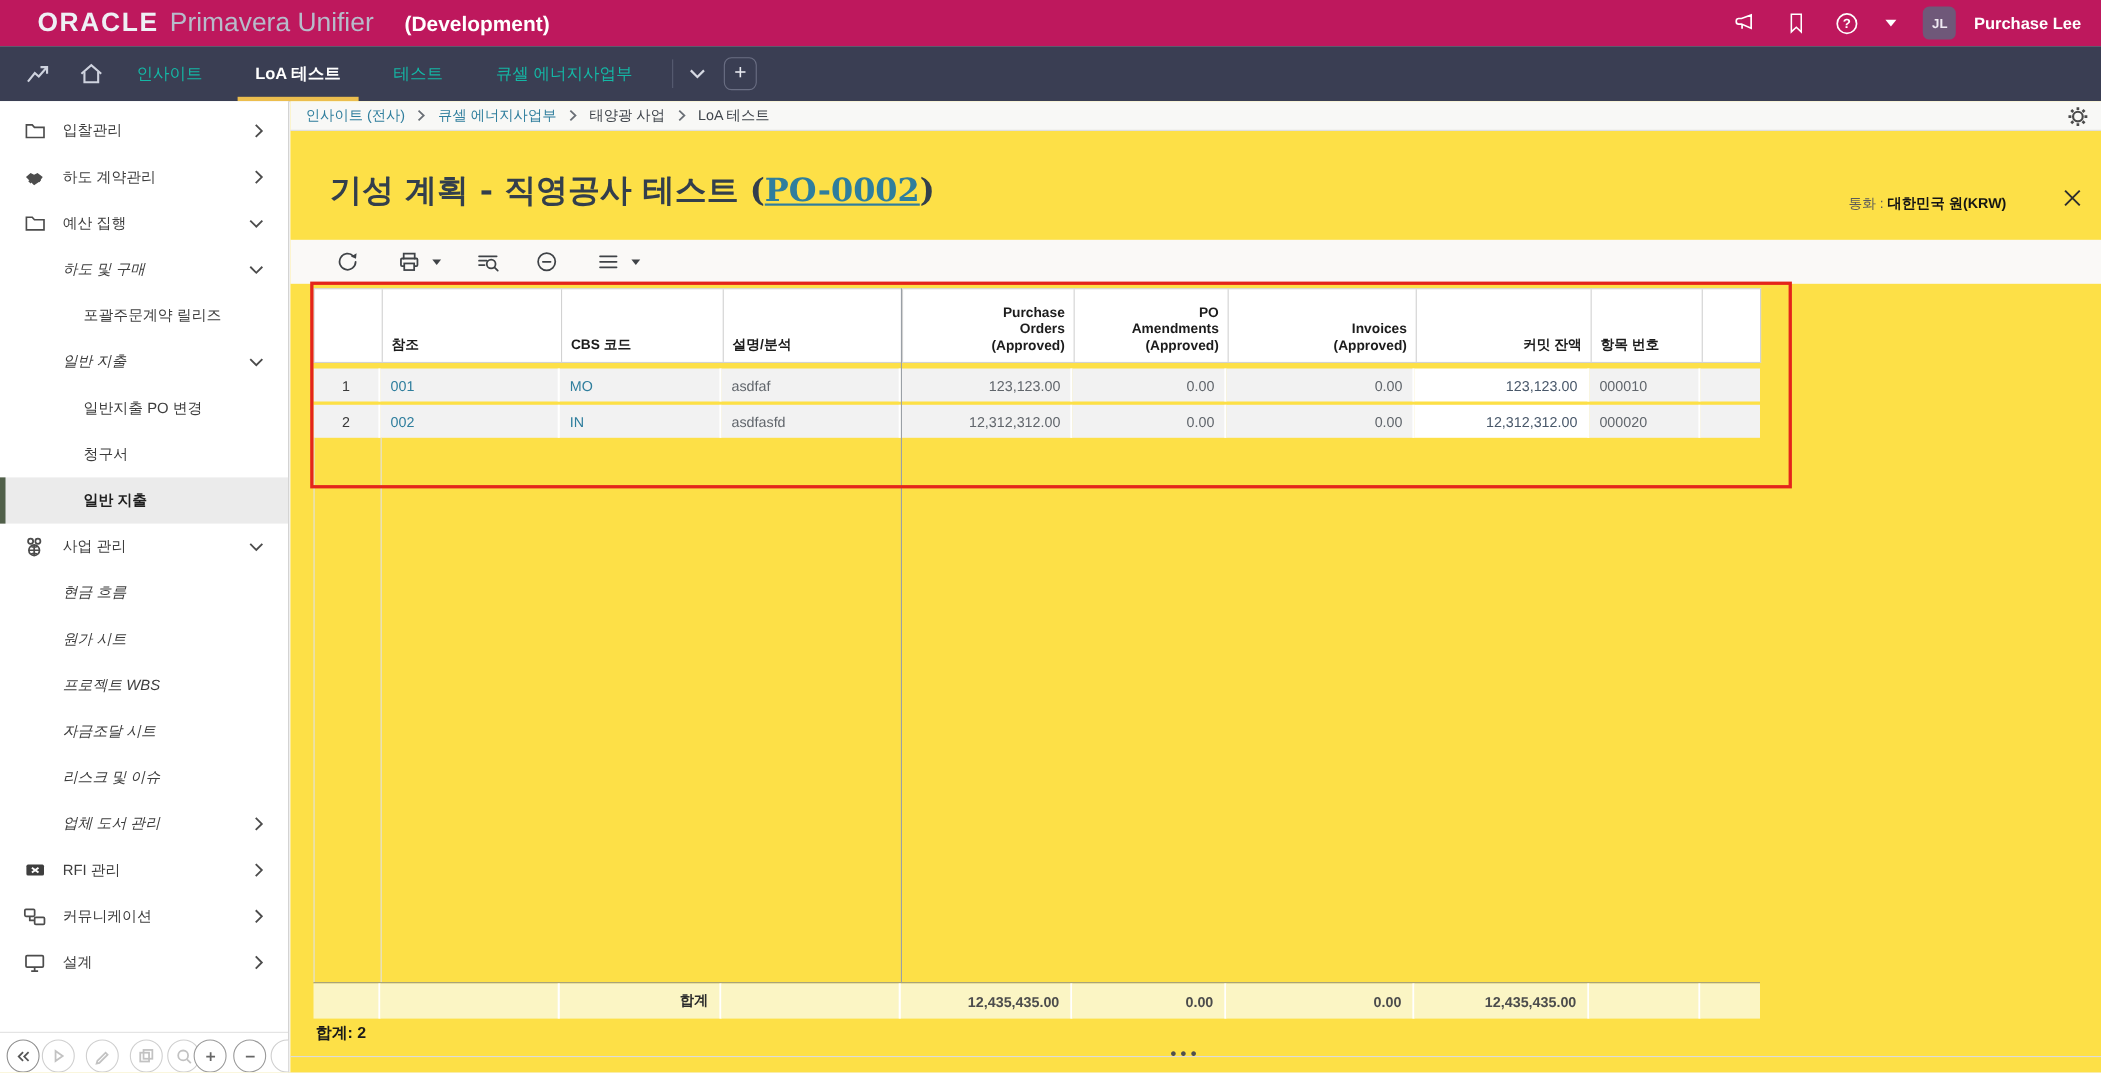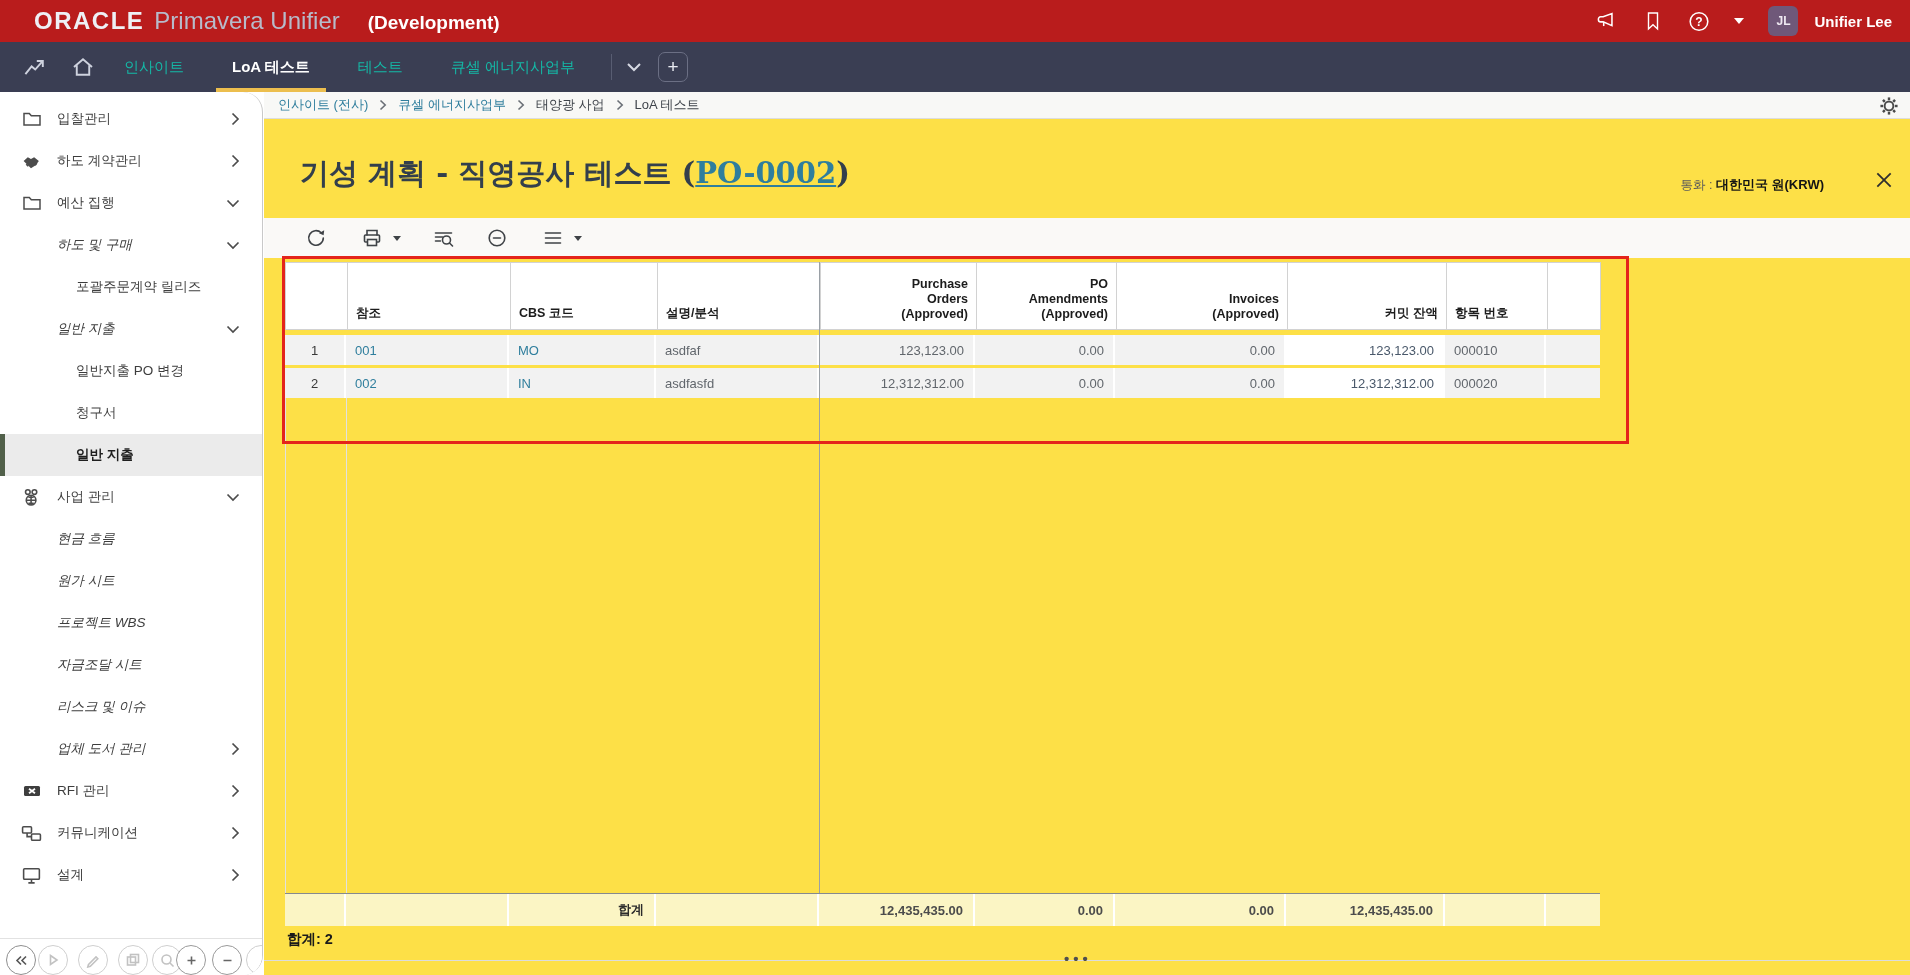--- a/index.html
+++ b/index.html
@@ -1,20 +1,20 @@
 <!DOCTYPE html>
 <html><head>
 <meta charset="utf-8">
 <style>
   * { margin:0; padding:0; box-sizing:border-box; }
   body { background:#e8e8e8; font-family:"Liberation Sans","DejaVu Sans",sans-serif; }
   .page { position:relative; width:1910px; height:975px; background:#fff; overflow:hidden; }
 
   
-  .topbar { position:absolute; left:0; top:0; width:100%; height:42px; background:#b91c1c; display:flex; align-items:center; }
+  .topbar { position:absolute; left:0; top:0; width:100%; height:42px; background:#be185d; display:flex; align-items:center; }
   .brand { display:flex; align-items:baseline; padding-left:34px; }
   .brand-oracle { font-size:24px; font-weight:800; letter-spacing:1.5px; color:#eef0f5; }
   .brand-prod { font-size:24px; font-weight:400; color:#b7bbca; margin-left:10px; }
   .brand-env { font-size:19px; font-weight:700; color:#fff; margin-left:28px; }
   .top-right { margin-left:auto; display:flex; align-items:center; gap:24px; padding-right:18px; }
   .top-ic { width:22px; height:22px; display:flex; align-items:center; justify-content:center; cursor:pointer; }
   .top-ic svg { stroke:#fff; fill:none; stroke-width:1.4; }
   .caret-dn { width:0; height:0; border-left:5px solid transparent; border-right:5px solid transparent; border-top:6px solid #fff; cursor:pointer; }
   .avatar { width:30px; height:30px; border-radius:6px; background:#6f5879; color:#efe9f2; font-size:12px; font-weight:700; display:flex; align-items:center; justify-content:center; }
   .user-name { color:#fff; font-size:15px; font-weight:700; margin-left:-8px; }
@@ -24,21 +24,21 @@
   .tb-ic { align-self:center; margin-left:22px; width:26px; height:26px; display:flex; align-items:center; justify-content:center; cursor:pointer; }
   .tb-ic svg { stroke:#ced2de; fill:none; stroke-width:1.6; }
   .tab { display:flex; align-items:center; padding:0 20px; font-size:15px; color:#14b8a6; position:relative; cursor:pointer; margin-left:8px; }
   .tab.active { color:#fff; font-weight:700; }
   .tab.active::after { content:""; position:absolute; left:4px; right:4px; bottom:0; height:4px; background:#ecbe4e; }
   .tab-sep { width:1px; background:#585d72; margin:12px 0 12px 16px; }
   .tab-chevron { align-self:center; margin-left:14px; cursor:pointer; display:flex; }
   .tab-add { width:30px; height:30px; border:1px solid #6b6f84; border-radius:7px; color:#e8eaf1; display:flex; align-items:center; justify-content:center; font-size:19px; align-self:center; margin-left:16px; cursor:pointer; }
 
   
-  .sidebar { position:absolute; left:0; top:92px; width:263px; height:883px; background:#fff; border-right:1px solid #c9c9c9; overflow:hidden;border-radius:20px; }
+  .sidebar { position:absolute; left:0; top:92px; width:263px; height:883px; background:#fff; border-right:1px solid #c9c9c9; overflow:hidden; }
   .nav { padding-top:6px; }
   .nav-item { position:relative; height:42px; display:flex; align-items:center; font-size:13.5px; color:#3d3d3d; cursor:pointer; }
   .ni-icon { position:absolute; left:21px; width:21px; height:21px; display:flex; align-items:center; justify-content:center; }
   .ni-icon svg { stroke:#4c4c4c; fill:none; stroke-width:1.5; }
   .lvl1 .ni-label { margin-left:57px; }
   .lvl2 .ni-label { margin-left:57px;font-style:italic; }
   .lvl3 .ni-label { margin-left:76px; }
   .ni-chevron { position:absolute; right:22px; display:flex; }
   .ni-chevron svg { stroke:#4c4c4c; fill:none; stroke-width:1.7; }
   .nav-item.selected { background:#ebebeb; font-weight:700; color:#1f1f1f; }
@@ -126,21 +126,21 @@
           </svg>
       </span>
       <span class="top-ic">
         <svg width="23" height="23" viewBox="0 0 20 20">
             <circle cx="10" cy="10" r="8"></circle>
             <text x="10" y="14" text-anchor="middle" font-size="11" font-weight="bold" fill="#fff" stroke="none">?</text>
           </svg>
       </span>
       <span class="caret-dn"></span>
       <span class="avatar">JL</span>
-      <span class="user-name">Unifier Lee</span>
+      <span class="user-name">Purchase Lee</span>
     </div>
   </header>
 
   <nav class="tabbar">
     <span class="tb-ic">
       <svg width="24" height="24" viewBox="0 0 20 20">
           <path d="M2 16 L7.2 9.5 l3 2.6 L16 5.5"></path>
           <path d="M16.5 10 V5 h-5"></path>
         </svg>
     </span>

